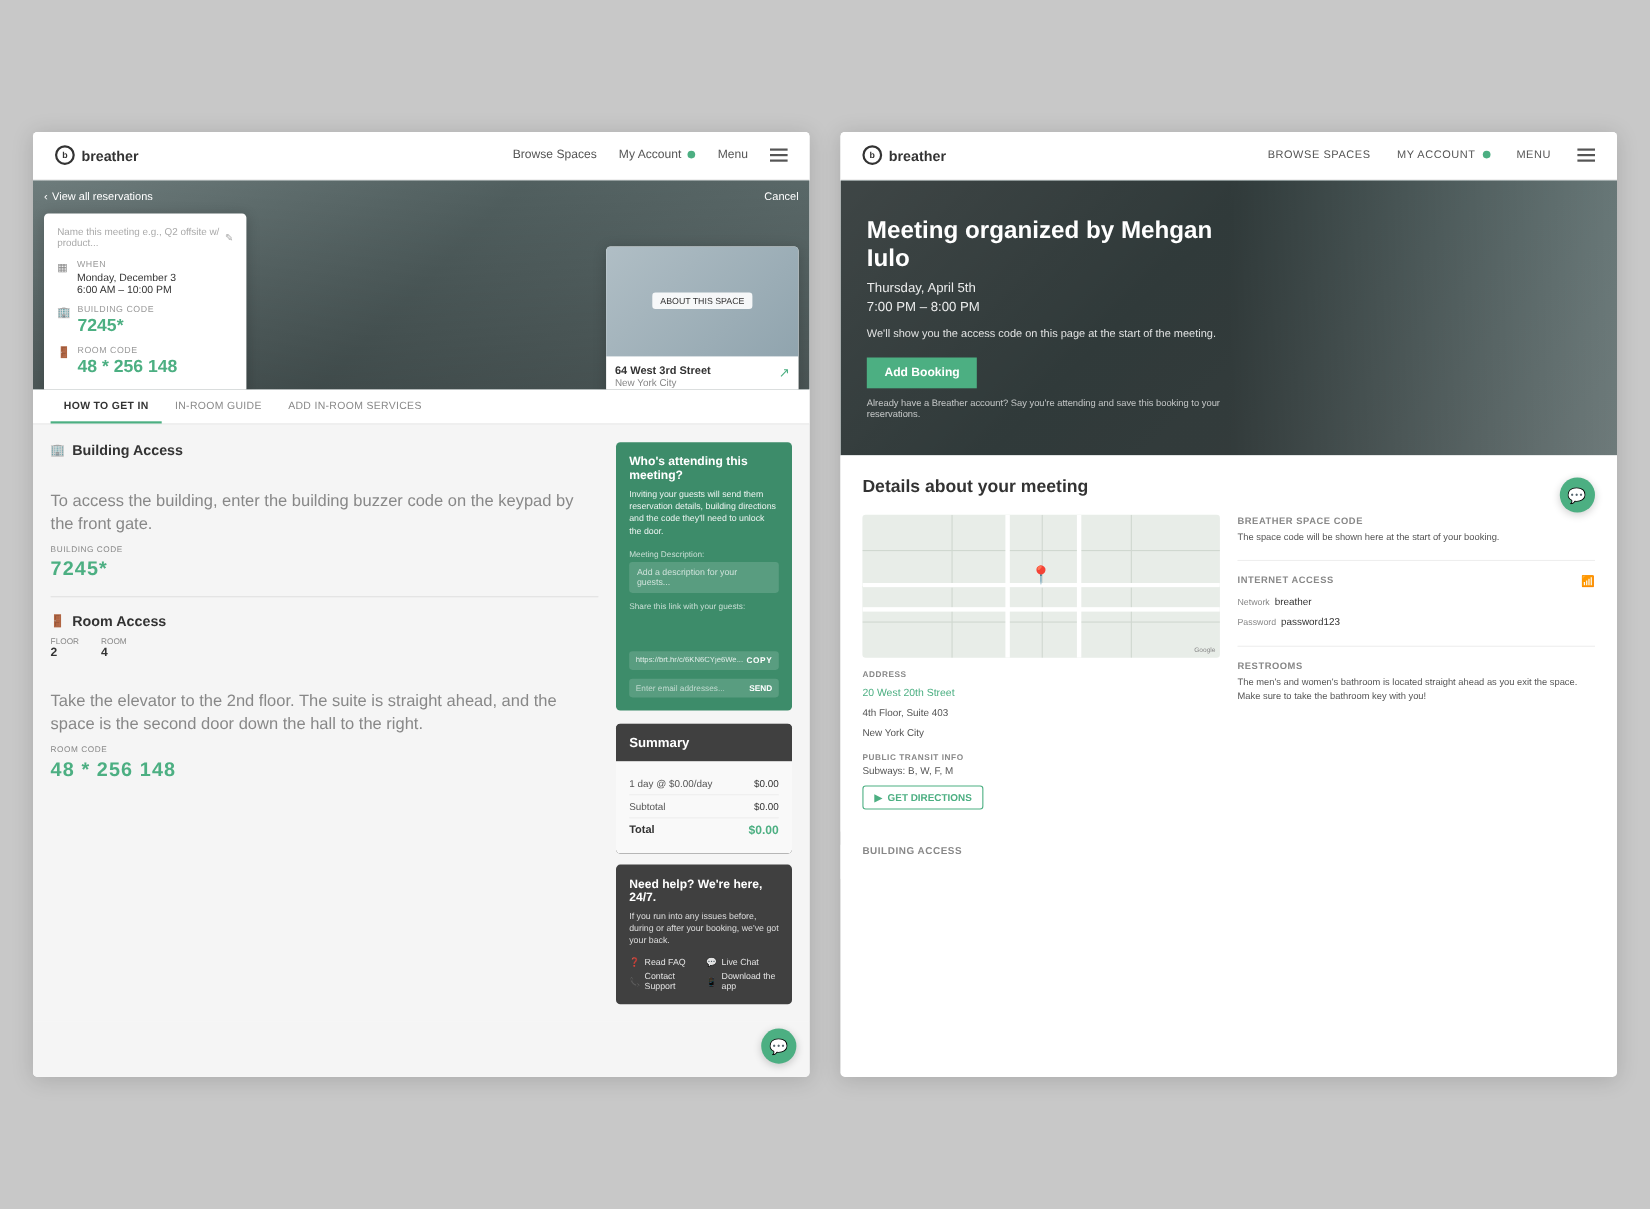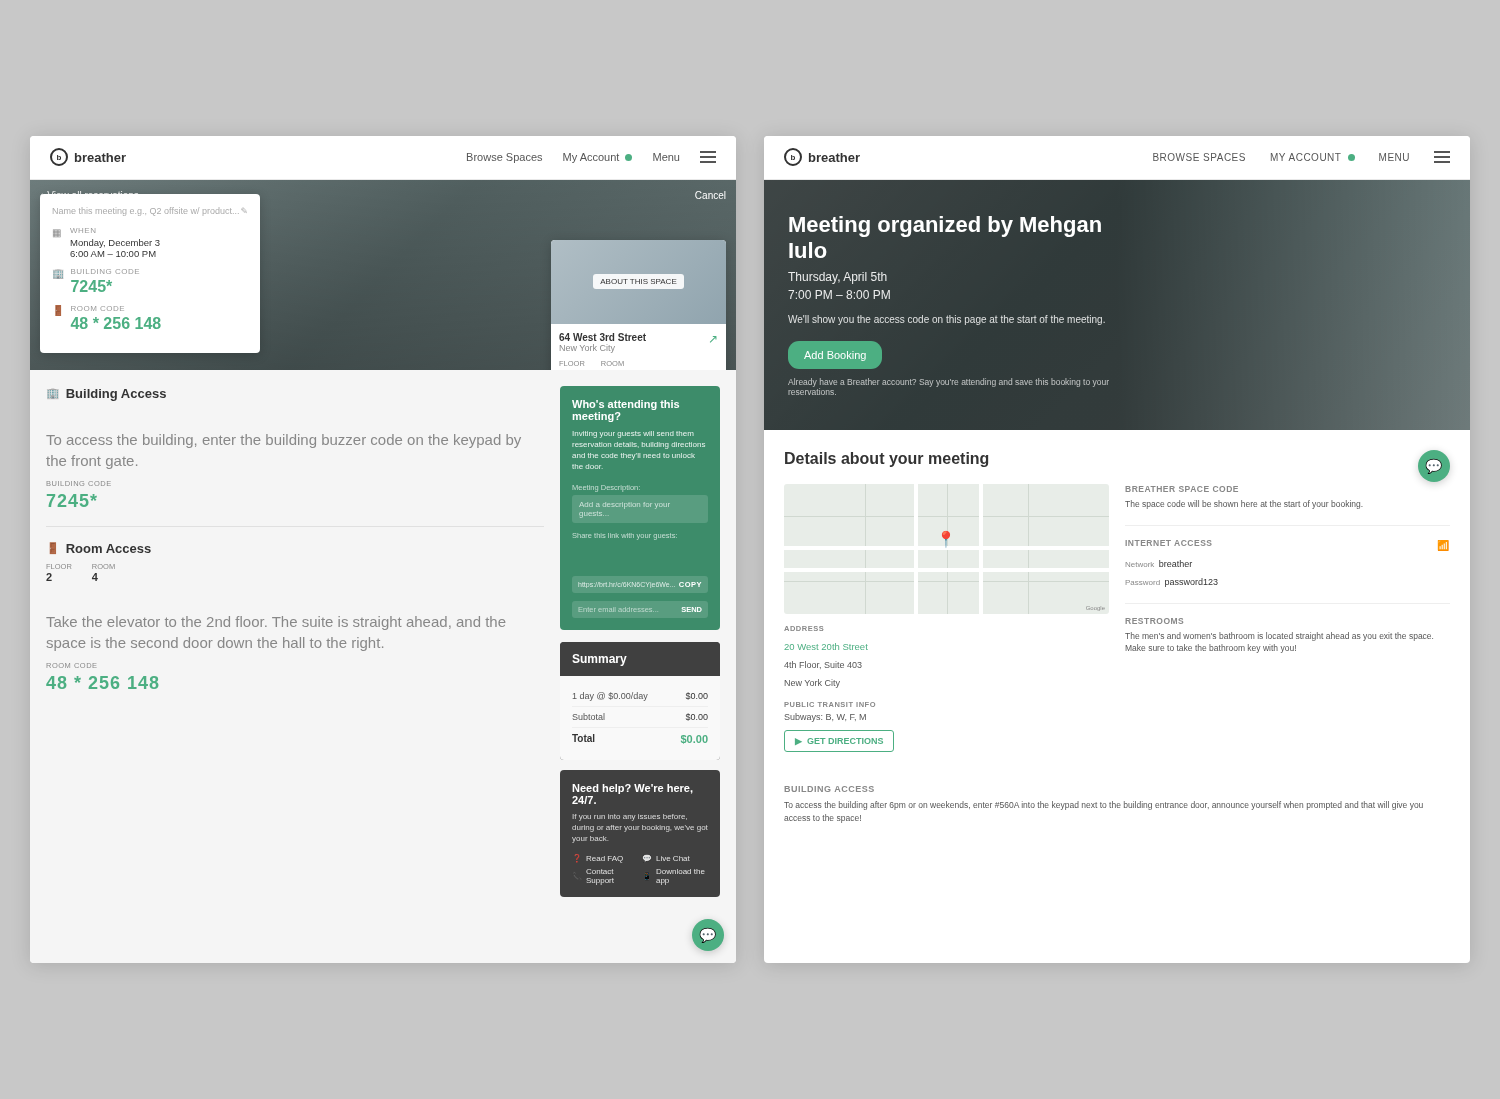--- a/index.html
+++ b/index.html
@@ -114,23 +114,23 @@
       top: 10px;
       right: 10px;
       font-size: 10px;
       color: #fff;
       z-index: 2;
     }
 
     
     .booking-card {
       position: absolute;
-      top: 14px;
+      top: 30px;
       left: 10px;
-      width: 220px;
+      width: 184px;
       background: #fff;
       border-radius: 4px;
       padding: 12px;
       box-shadow: 0 2px 12px rgba(0,0,0,0.2);
       z-index: 3;
     }
     .meeting-name-row {
       display: flex;
       align-items: center;
       justify-content: space-between;
@@ -183,21 +183,21 @@
       top: 60px;
       right: 10px;
       width: 175px;
       background: #fff;
       border-radius: 4px;
       overflow: hidden;
       box-shadow: 0 2px 12px rgba(0,0,0,0.2);
       z-index: 3;
     }
     .space-img {
-      height: 84px;
+      height: 100px;
       background: linear-gradient(135deg, #b0bec5 0%, #90a4ae 100%);
       position: relative;
       display: flex;
       align-items: center;
       justify-content: center;
     }
     .about-btn {
       background: rgba(255,255,255,0.9);
       border: none;
       border-radius: 3px;
@@ -529,24 +529,24 @@
     .access-code-note {
       font-size: 10px;
       color: rgba(255,255,255,0.85);
       line-height: 1.5;
       margin-bottom: 14px;
     }
     .add-booking-btn {
       background: #4caf82;
       color: #fff;
       border: none;
-      border-radius: 11px;
+      border-radius: 0;
       padding: 8px 16px;
       font-size: 11px;
-      font-weight: 400;
+      font-weight: 700;
       cursor: pointer;
       align-self: flex-start;
       margin-bottom: 8px;
     }
     .already-have {
       font-size: 8.5px;
       color: rgba(255,255,255,0.7);
     }
 
     
@@ -811,20 +811,25 @@
             </div>
             <div class="fr-item">
               <div class="fr-label">ROOM</div>
               <div class="fr-value">4</div>
             </div>
           </div>
         </div>
       </div>
     </div>
 
+    <div class="tabs-bar">
+      <div class="tab-item active">HOW TO GET IN</div>
+      <div class="tab-item">IN-ROOM GUIDE</div>
+      <div class="tab-item">ADD IN-ROOM SERVICES</div>
+    </div>
 
     <div class="main-content">
 
       <div class="left-col">
 
         <div class="section-title-row">
           <span class="section-icon">🏢</span>
           <span class="section-title">Building Access</span>
         </div>
         <div class="section-desc">To access the building, enter the building buzzer code on the keypad by the front gate.</div>
@@ -1023,16 +1028,15 @@
           <div class="info-block">
             <div class="info-block-title">RESTROOMS</div>
             <div class="restrooms-text">The men's and women's bathroom is located straight ahead as you exit the space. Make sure to take the bathroom key with you!</div>
           </div>
         </div>
       </div>
     </div>
 
     <div class="access-sections">
       <div class="access-section-title">BUILDING ACCESS</div>
-      <div class="access-section-text">To access the building after 6pm or on weekends, enter #560A into the keypad next to the building entrance door, announce yourself when prompted and that will give you access to the space!</div>
     </div>
   </div>
 </div>
 
 </body></html>

